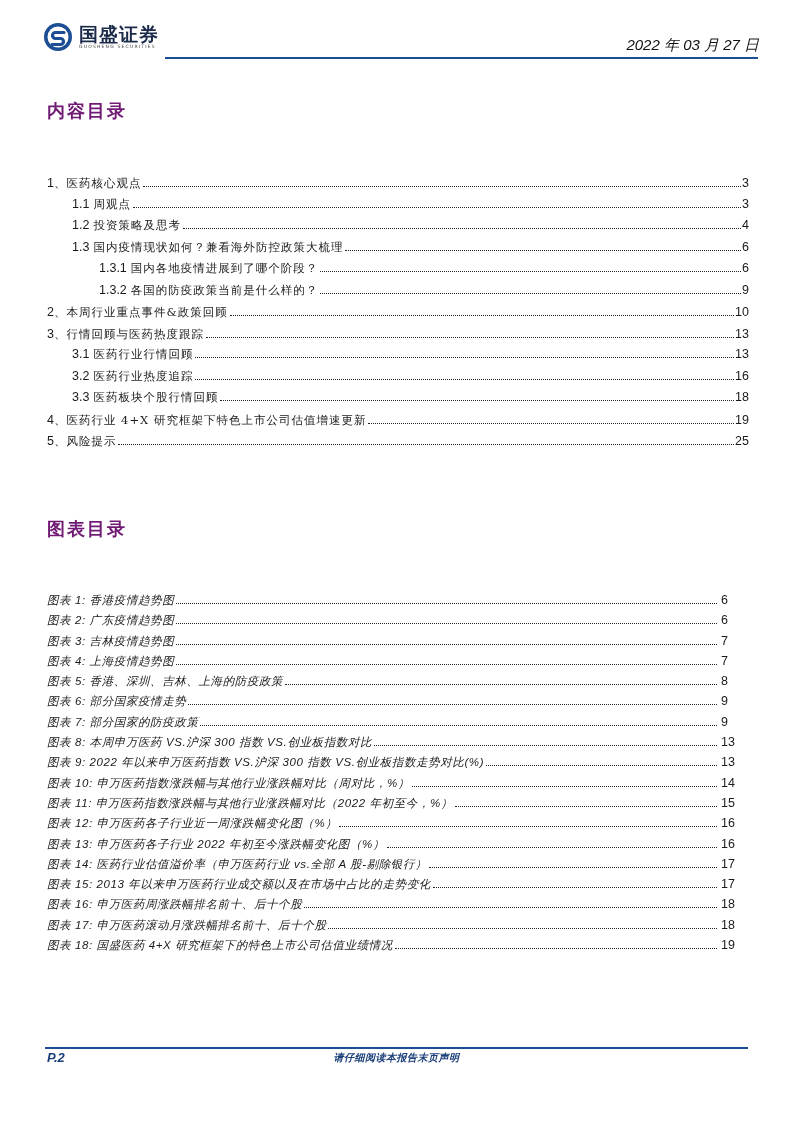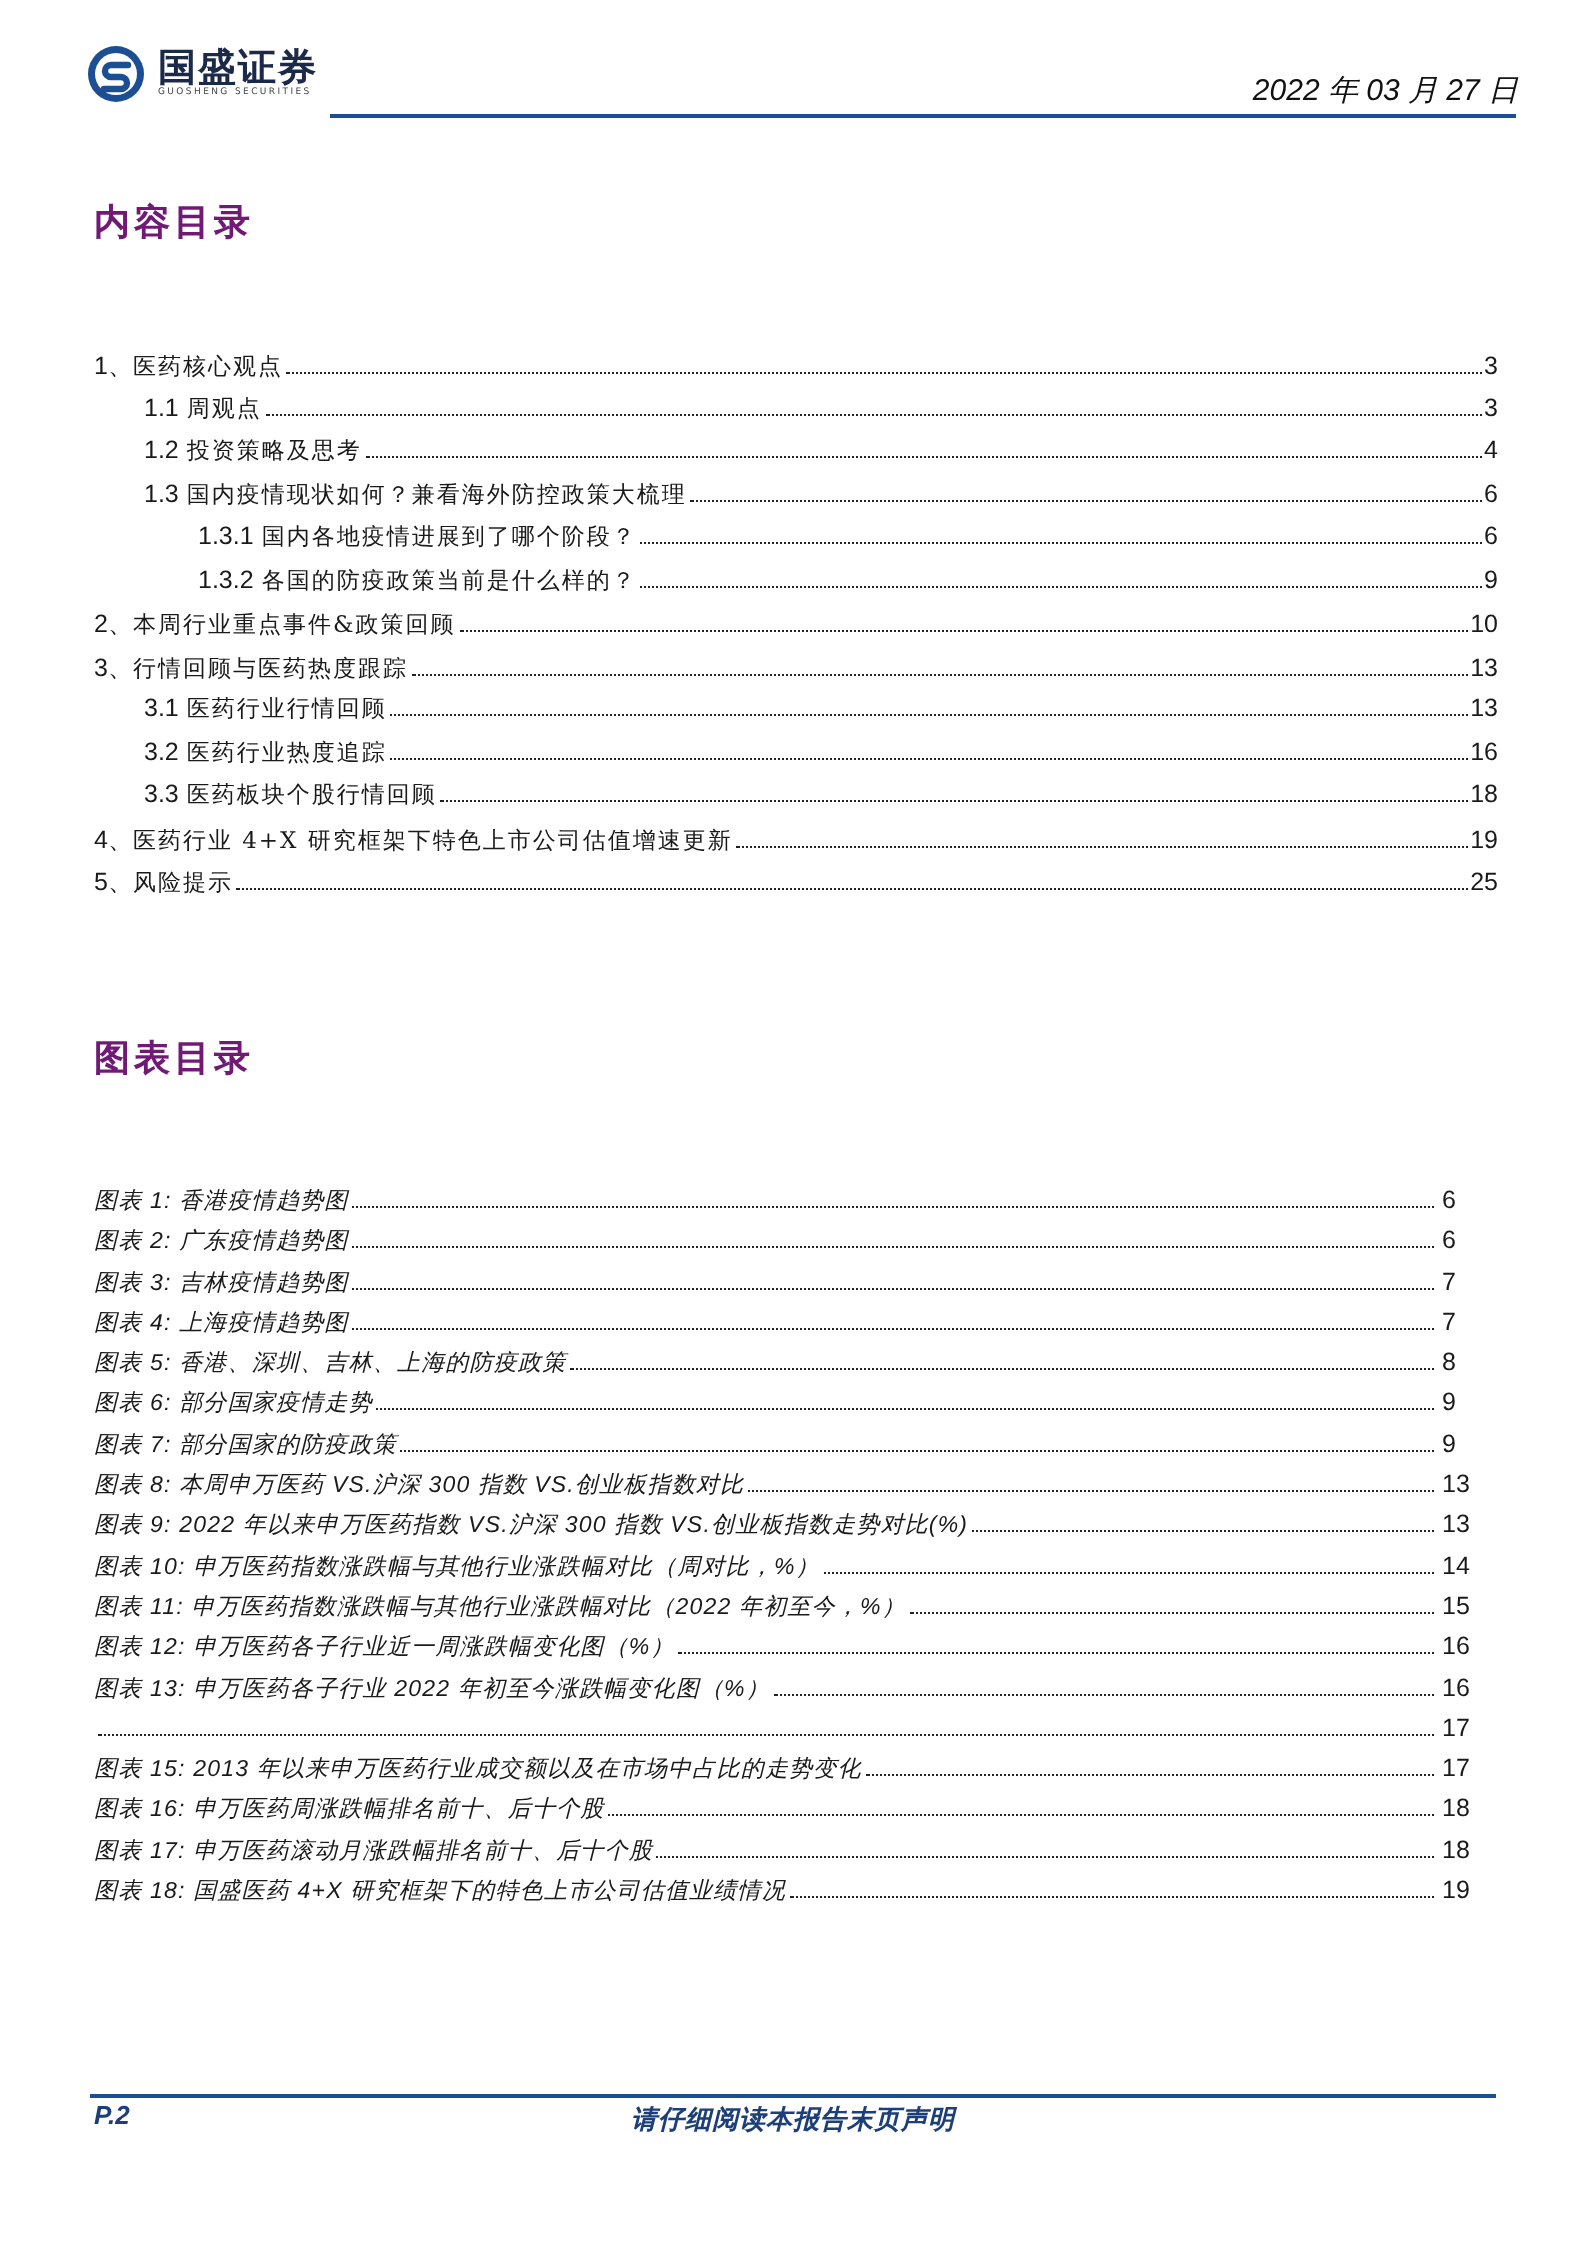--- a/index.html
+++ b/index.html
@@ -29,21 +29,21 @@
   .lvl3 { padding-left: 52px; }
 
   .figs { position: absolute; left: 47px; width: 690px; }
   .fig-row { display: flex; align-items: baseline; height: 20.3px; white-space: nowrap; font-style: italic; }
   .fig-row .label { font-family: Liberation Sans, sans-serif; font-size: 11.5px; letter-spacing: 0.6px; font-style: italic; }
   .fig-row .dots { flex: 1; border-bottom: 1.5px dotted #222; margin: 0 4px 3px 2px; min-width: 10px; }
   .fig-row .page { font-family: "Liberation Sans", sans-serif; font-size: 12.5px; font-style: normal; width: 16px; }
 
   .footer-line { position: absolute; left: 45px; right: 45px; top: 1047px; height: 2px; background: #1c4e94; }
   .footer-page { position: absolute; left: 47px; top: 1050px; font-family: "Liberation Sans", sans-serif; font-weight: bold; font-style: italic; font-size: 13px; color: #1c3f7a; }
-  .footer-note { position: absolute; left: 0; width: 793px; top: 1051px; text-align: center; font-family: "DejaVu Serif", serif; font-weight: bold; font-style: italic; font-size: 13px; color: #1c3f7a; letter-spacing: 0.5px; }
+  .footer-note { position: absolute; left: 0; width: 793px; top: 1051px; text-align: center; font-family: "DejaVu Serif", serif; font-weight: bold; font-style: italic; font-size: 10px; color: #1c3f7a; letter-spacing: 0.5px; }
 </style>
 </head>
 <body>
 
 <div class="header">
   <div class="logo">
     <svg class="logo-mark" viewBox="0 0 30 30">
       <circle cx="15" cy="15" r="14" fill="#1c4e94"></circle>
       <circle cx="15" cy="15" r="10.5" fill="#ffffff"></circle>
       <path d="M21 10.5 H12.5 a3 3 0 0 0 0 6 H17.5 a3 3 0 0 1 0 6 H9" fill="none" stroke="#1c4e94" stroke-width="3.2" stroke-linecap="round"></path>
@@ -202,20 +202,21 @@
       <span class="label">图表 12:  申万医药各子行业近一周涨跌幅变化图（%）</span>
       <span class="dots"></span>
       <span class="page">16</span>
     </div>
     <div class="fig-row">
       <span class="label">图表 13:  申万医药各子行业 2022 年初至今涨跌幅变化图（%）</span>
       <span class="dots"></span>
       <span class="page">16</span>
     </div>
     <div class="fig-row">
+      <span class="label">图表 14:  医药行业估值溢价率（申万医药行业 vs.全部 A 股-剔除银行）</span>
       <span class="dots"></span>
       <span class="page">17</span>
     </div>
     <div class="fig-row">
       <span class="label">图表 15:  2013 年以来申万医药行业成交额以及在市场中占比的走势变化</span>
       <span class="dots"></span>
       <span class="page">17</span>
     </div>
     <div class="fig-row">
       <span class="label">图表 16:  申万医药周涨跌幅排名前十、后十个股</span>

